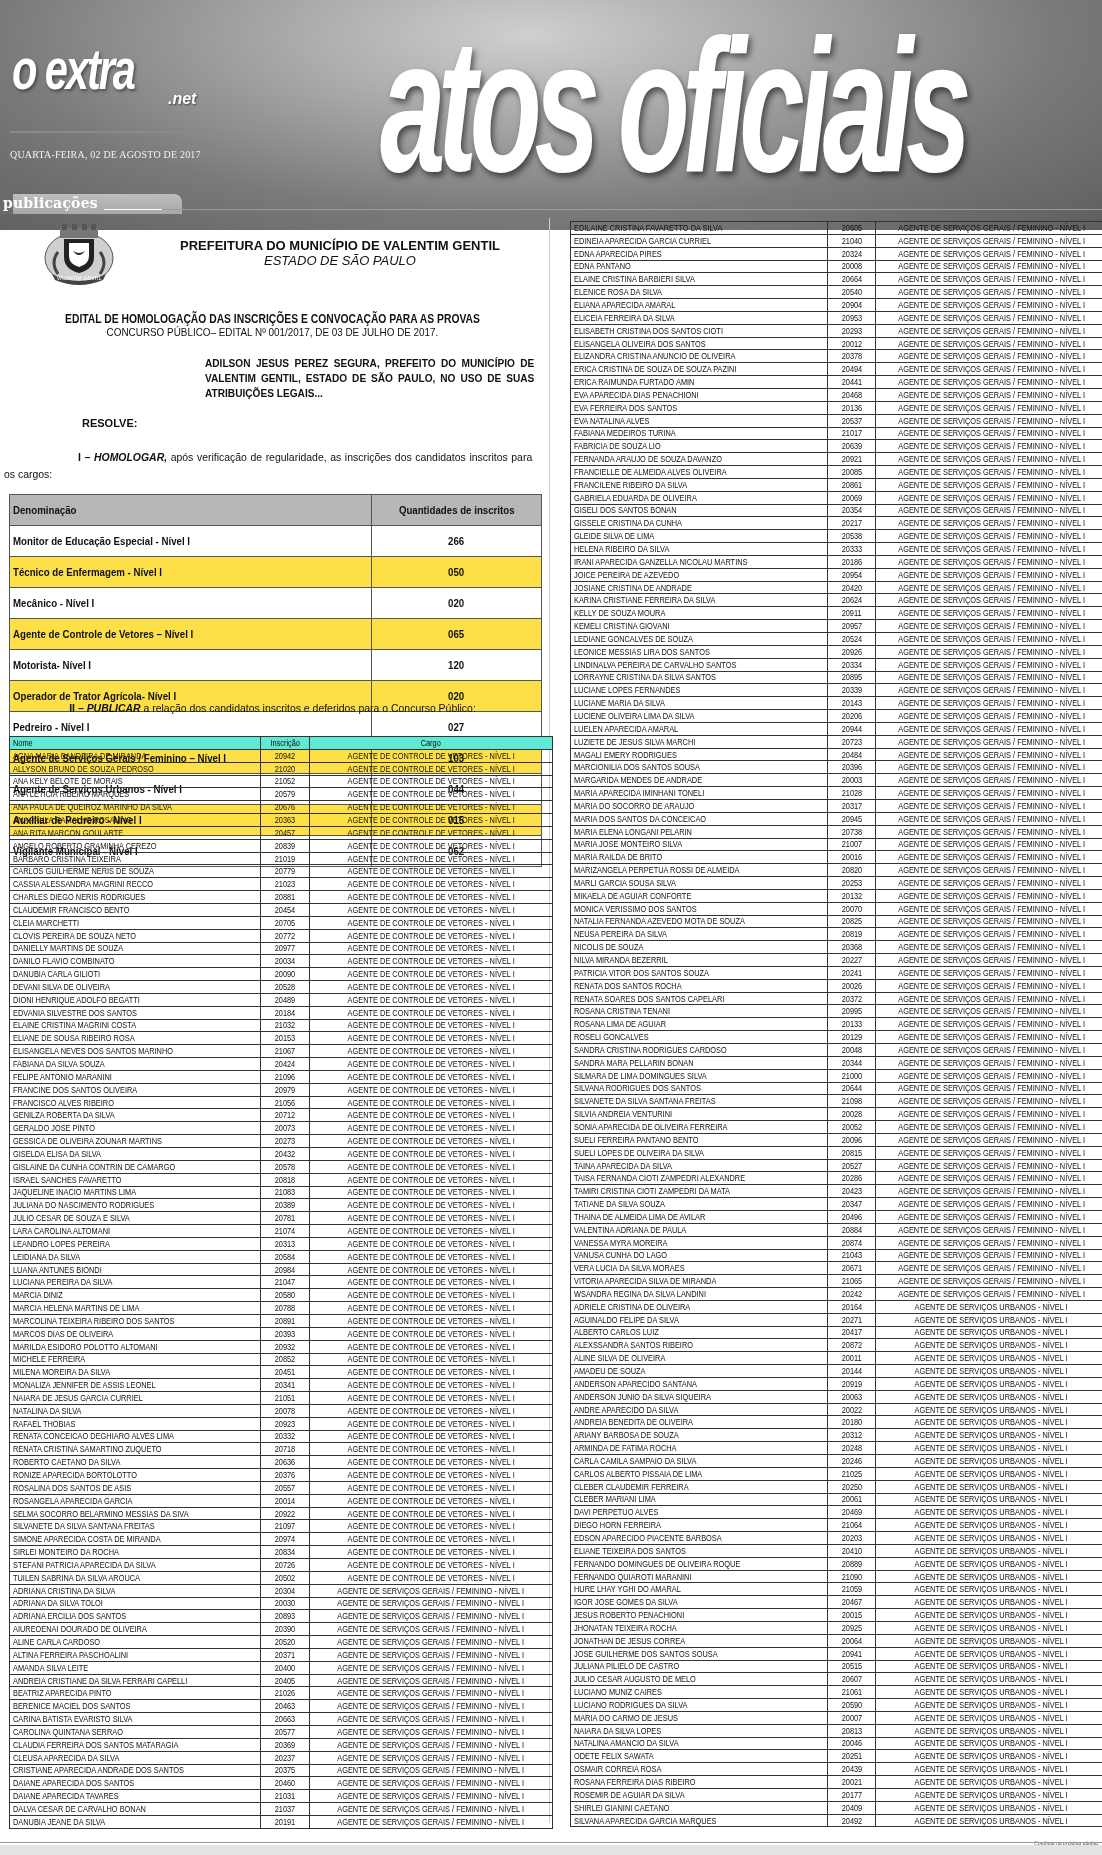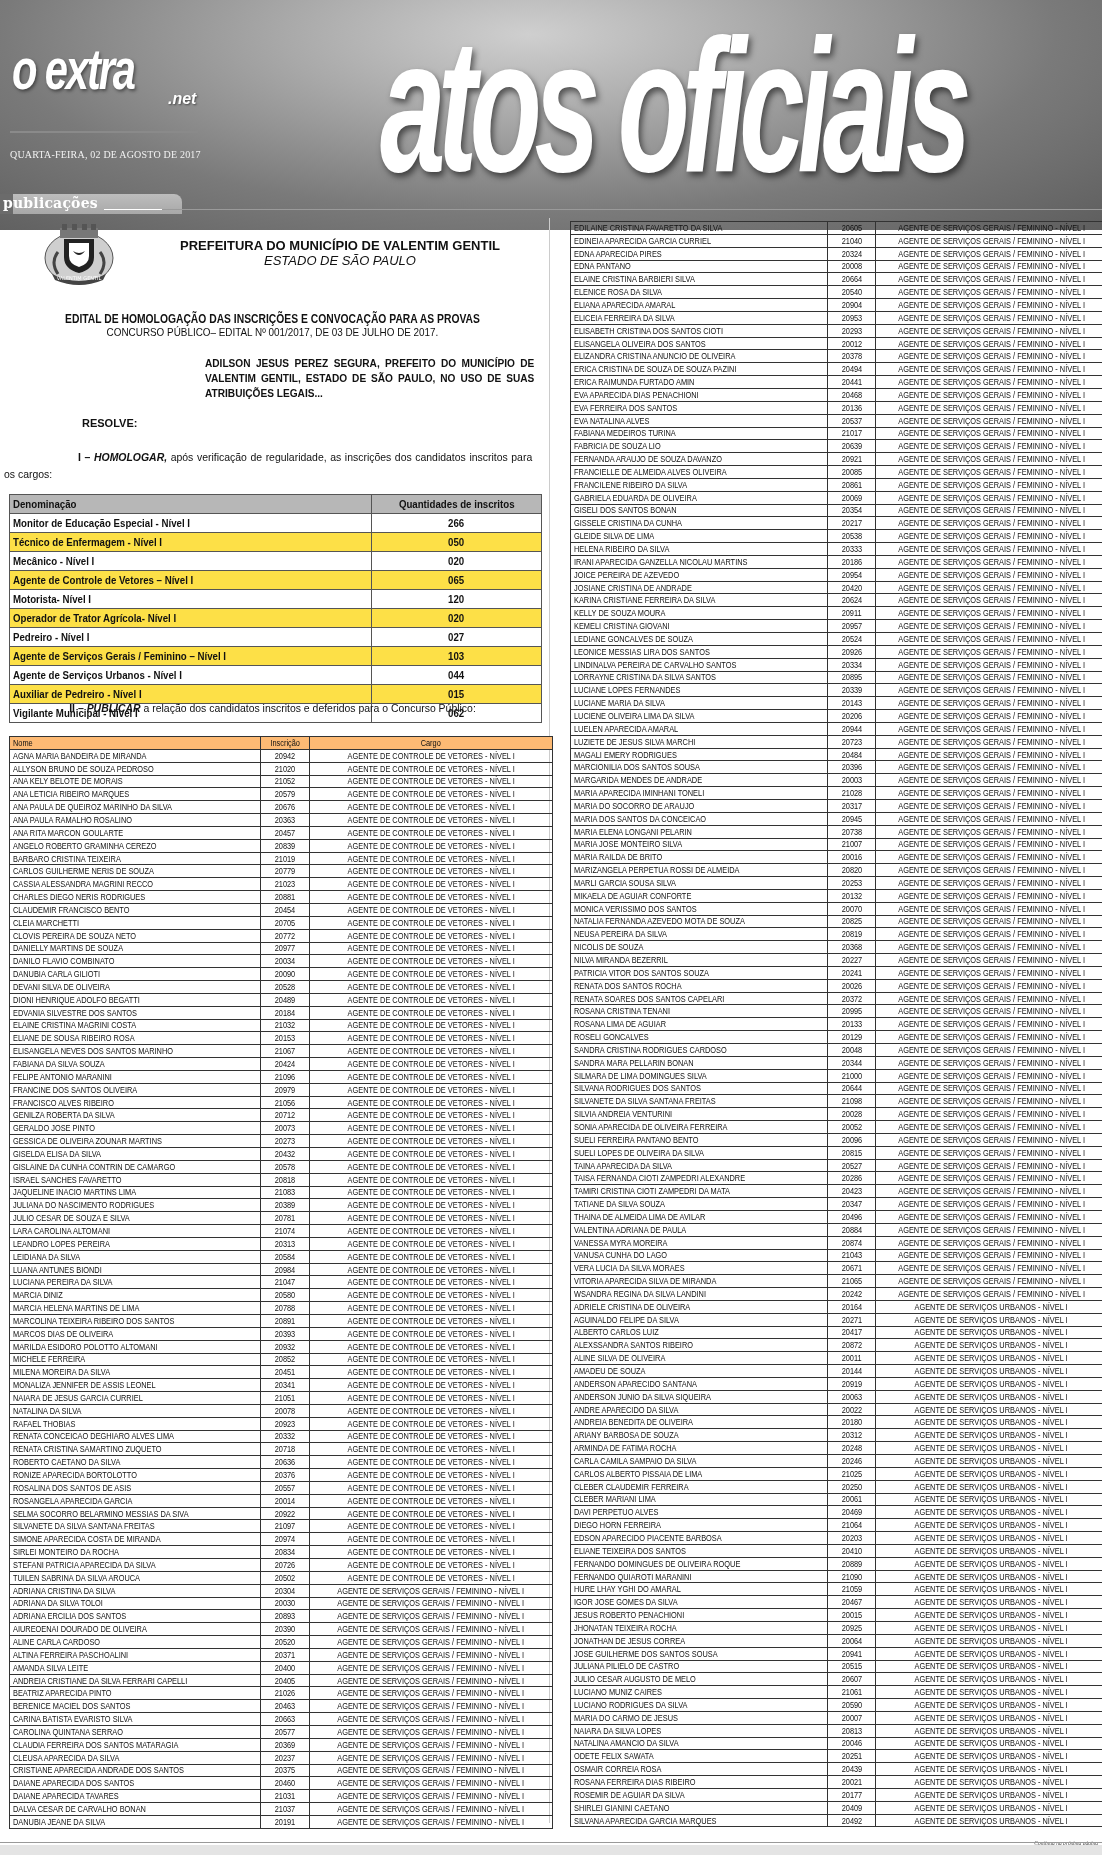--- a/index.html
+++ b/index.html
@@ -87,37 +87,37 @@
     position: absolute; left: 0; top: 702px; width: 545px; text-align: center; font-size: 11px;
     transform: scaleX(0.95); transform-origin: center;
   }
 
   
   table { border-collapse: collapse; margin-left: 7px; }
   .sum-table {
     position: absolute; left: 2px; top: 494px; width: 533px; font-size: 11px; font-weight: bold;
   }
   .sum-table td, .sum-table th {
-    border: 1px solid #555; height: 19px; padding: 0 3px; line-height: 11px;
+    border: 1px solid #555; height: 31px; padding: 0 3px; line-height: 11px;
   }
   .sum-table th { background: #b7b7b7; text-align: left; font-weight: bold; }
   .sum-table th.q, .sum-table td.q { text-align: center; width: 170px; }
   .sum-table tr.shade td { background: #fde047; }
   .sum-table td .cond, .sum-table th .cond { display: inline-block; transform: scaleX(0.88); transform-origin: left center; white-space: nowrap; }
   .sum-table td.q .cond, .sum-table th.q .cond { transform-origin: center; }
 
   
   .cand-table {
     position: absolute; font-size: 8.6px; table-layout: fixed;
   }
   .cand-table td, .cand-table th {
     border: 1px solid #333; height: 12.85px; padding: 0 3px; line-height: 10px;
     white-space: nowrap; overflow: hidden;
   }
-  .cand-table th { background: #fdba74; font-weight: normal; }
+  .cand-table th { background: #5eead4; font-weight: normal; }
   .cand-table th.n { text-align: left; }
   .cand-table td.i, .cand-table th.i { text-align: center; }
   .cand-table td.c, .cand-table th.c { text-align: center; }
   .cand-table span { display: inline-block; transform: scaleX(0.86); transform-origin: left center; }
   .cand-table td.i span, .cand-table td.c span, .cand-table th.i span, .cand-table th.c span { transform-origin: center; }
 
   #left-table { left: 2px; top: 736px; width: 543px; }
   #left-table col.n { width: 251px; }
   #left-table col.i { width: 49px; }
   #left-table col.c { width: 243px; }

